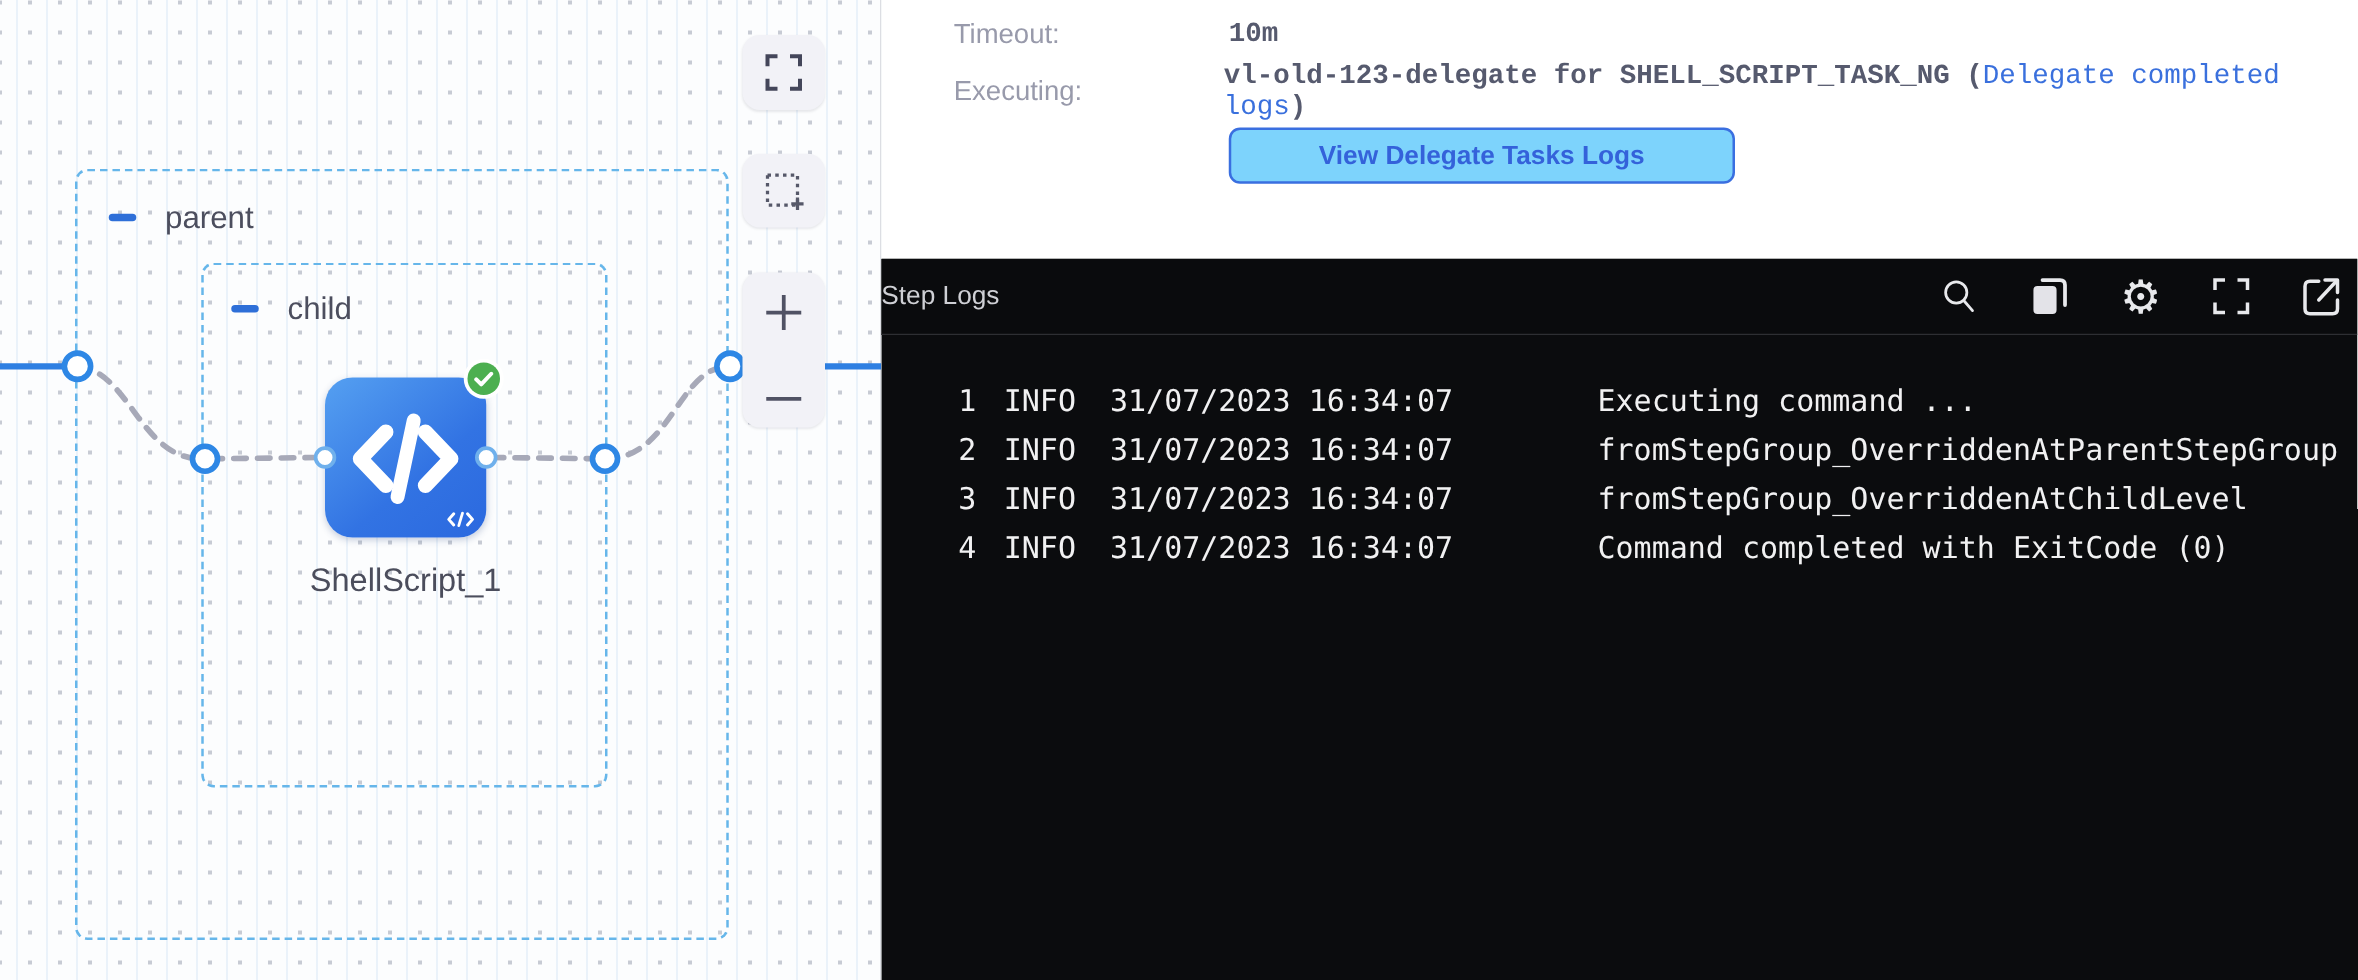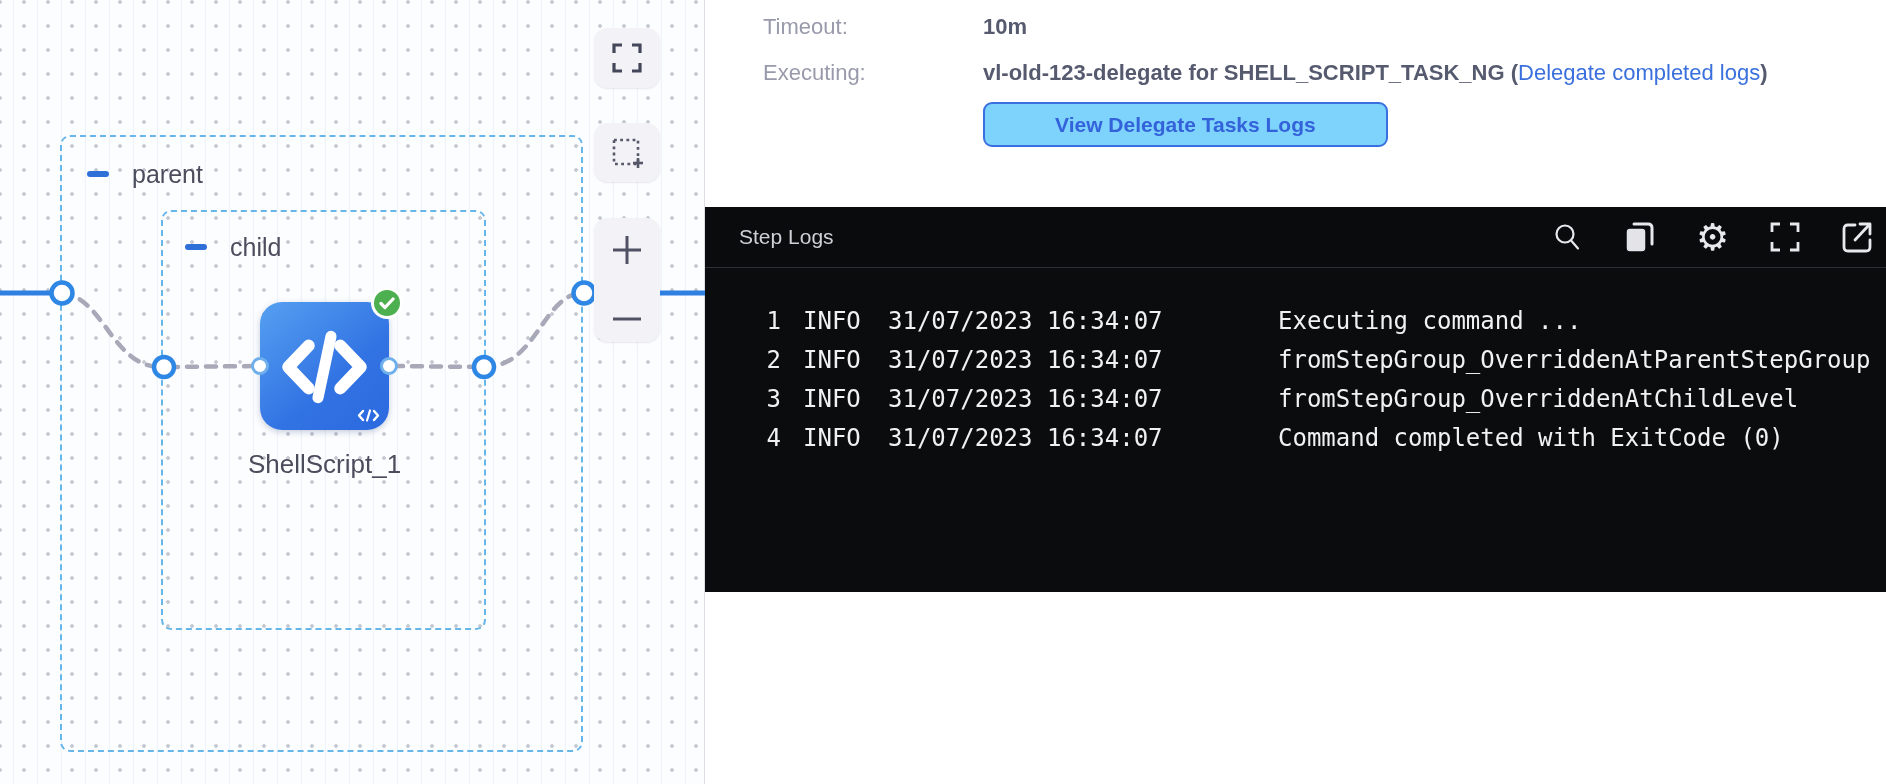--- a/index.html
+++ b/index.html
@@ -51,41 +51,41 @@
   .tool-btn {
     width:66px; background:#f2f2f7; border:none; border-radius:14px; cursor:pointer;
     display:flex; flex-direction:column; align-items:center; justify-content:center;
     box-shadow:0 1px 2px rgba(40,41,61,0.10);
   }
   .tool-btn.expand  { height:60px; margin-bottom:35px; }
   .tool-btn.marquee { height:59px; margin-bottom:36px; }
   .zoom-panel { height:124px; justify-content:space-between; padding:16px 0 18px 0; }
 
   
-  .right { flex:1 1 auto; display:flex; flex-direction:column; height:592px; background:#fff; }
+  .right { flex:1 1 auto; display:flex; flex-direction:column; height:784px; background:#fff; }
 
   .details { height:207px; background:#fff; padding-top:12px; }
   .detail-row { display:flex; padding-left:58px; height:30px; align-items:center; }
   .detail-row + .detail-row { margin-top:16px; }
   .detail-label { width:220px; font-size:22px; color:#989aab; }
-  .detail-value { font-size:22px; font-weight:700; color:#565a6e; }
+  .detail-value { font-size:22px; font-weight:700; color:#565a6e;font-family:Liberation Mono, monospace; }
   .detail-link { font-size:22px; font-weight:500; color:#3a70dd; text-decoration:none; cursor:pointer; }
   .btn-row { margin-top:14px; padding-left:278px; }
   .view-logs-btn {
     height:45px; padding:0 70px; background:#7dd3fc; border:2px solid #3a6fe0; border-radius:9px;
     font-family:"Liberation Sans", sans-serif; font-size:21px; font-weight:700; color:#3462da;
     cursor:pointer;
   }
 
   .console { flex:1 1 auto; background:#0b0c0e; display:flex; flex-direction:column; overflow:hidden; }
   .console-header {
     height:61px; flex:0 0 61px; background:#0a0b0d; border-bottom:1px solid #2e2f33;
     display:flex; align-items:center; position:relative;
   }
-  .console-title { margin-left:34px; font-size:21px; color:#cfd0d5; }
+  .console-title { font-size:21px; color:#cfd0d5; }
   .console-icons { position:absolute; left:847px; top:0; height:60px; display:flex; align-items:center; gap:40px; }
   .cicon { display:flex; align-items:center; justify-content:center; cursor:pointer; background:none; border:none; padding:0; }
   .gear-glyph { font-family:"DejaVu Sans", sans-serif; font-size:37px; color:#e8e9ec; line-height:1; }
 
   .log-area { flex:1 1 auto; padding-top:33px; font-family:"DejaVu Sans Mono", monospace;
               font-size:24px; color:#f1f1f2; }
   .log-row { height:39px; display:flex; align-items:center; padding-left:58px; white-space:pre; }
   .log-line { display:inline-block; width:18px; text-align:right; }
   .log-level { display:inline-block; width:58px; margin-left:22px; }
   .log-time { display:inline-block; width:275px; margin-left:27px; }

